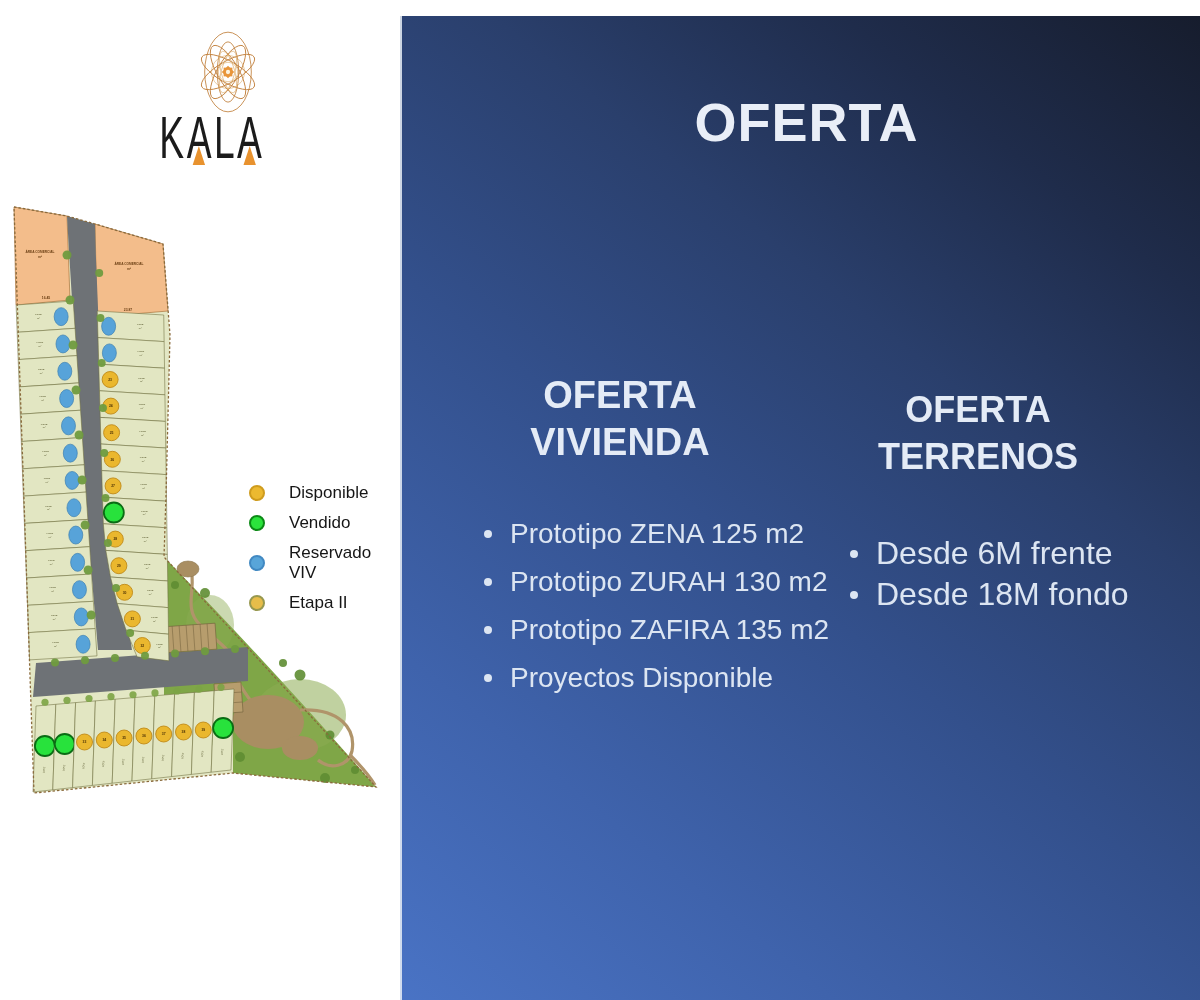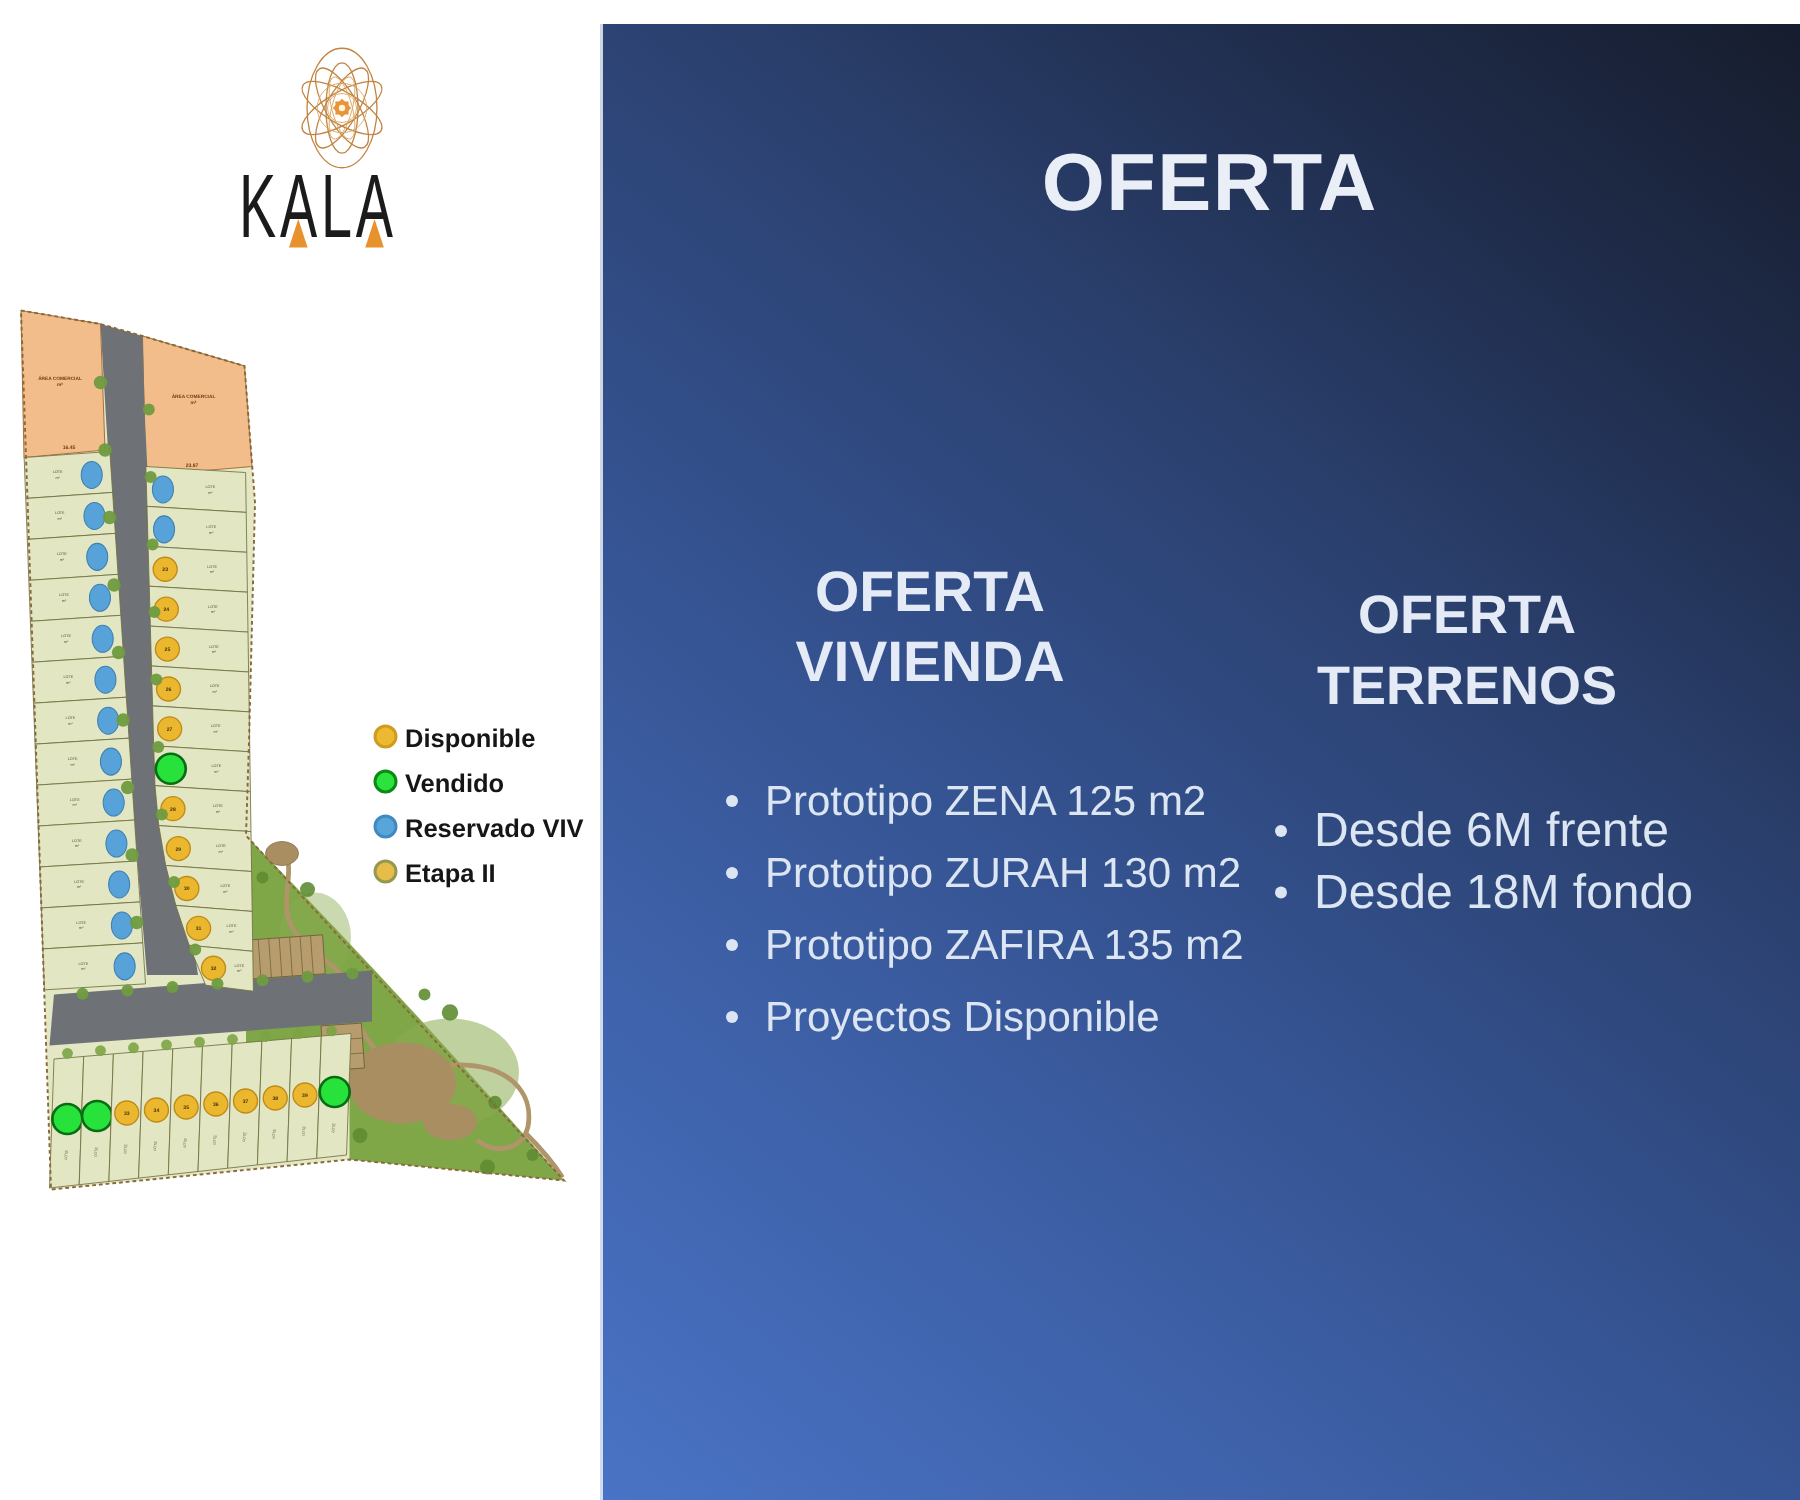--- a/index.html
+++ b/index.html
@@ -16,22 +16,22 @@
          width:0;height:0;border-left:10px solid transparent;border-right:10px solid transparent;
          border-bottom:19px solid #e8922e;z-index:-1;}
   .site-map{position:absolute;left:0;top:195px;width:400px;height:620px;}
   .lot{fill:#e2e6c2;stroke:#6d6d3c;stroke-width:.55;}
   .lot-txt{fill:#55552a;font-size:2.5px;text-anchor:middle;}
   .map-dim{fill:#6b3f14;font-size:3.4px;font-weight:bold;text-anchor:middle;}
   .area-lbl{fill:#6b3f14;font-size:3.2px;font-weight:bold;text-anchor:middle;}
   .lot-num{fill:#4c3206;font-size:3.4px;font-weight:bold;text-anchor:middle;}
   
   .legend{position:absolute;left:249px;top:483px;}
-  .legend-item{display:flex;gap:5px;margin-bottom:10px;
-         font-size:17px;font-weight:700;color:#161616;}
+  .legend-item{display:flex;align-items:center;gap:24px;margin-bottom:10px;
+         font-size:17px;font-weight:400;color:#161616;}
   .swatch{width:16px;height:16px;border-radius:50%;flex:0 0 auto;box-sizing:border-box;}
   
   .right-panel{position:absolute;left:400px;top:16px;width:800px;height:1000px;overflow:hidden;
          color:#e6edf8;
          background:linear-gradient(38.7deg,#4a74c6 0%,#3f63ac 22%,#33508c 45%,#2a3f6c 65%,
                     #1f2c4b 82%,#161c2c 100%);
          box-shadow:inset 2px 0 0 rgba(233,238,246,.85);padding-left:13px;}
   .bottom-strip{position:absolute;left:0;right:0;bottom:0;height:10px;
          background:rgba(10,20,46,.30);}
   .main-title{position:absolute;left:0;top:64px;width:100%;text-align:center;

